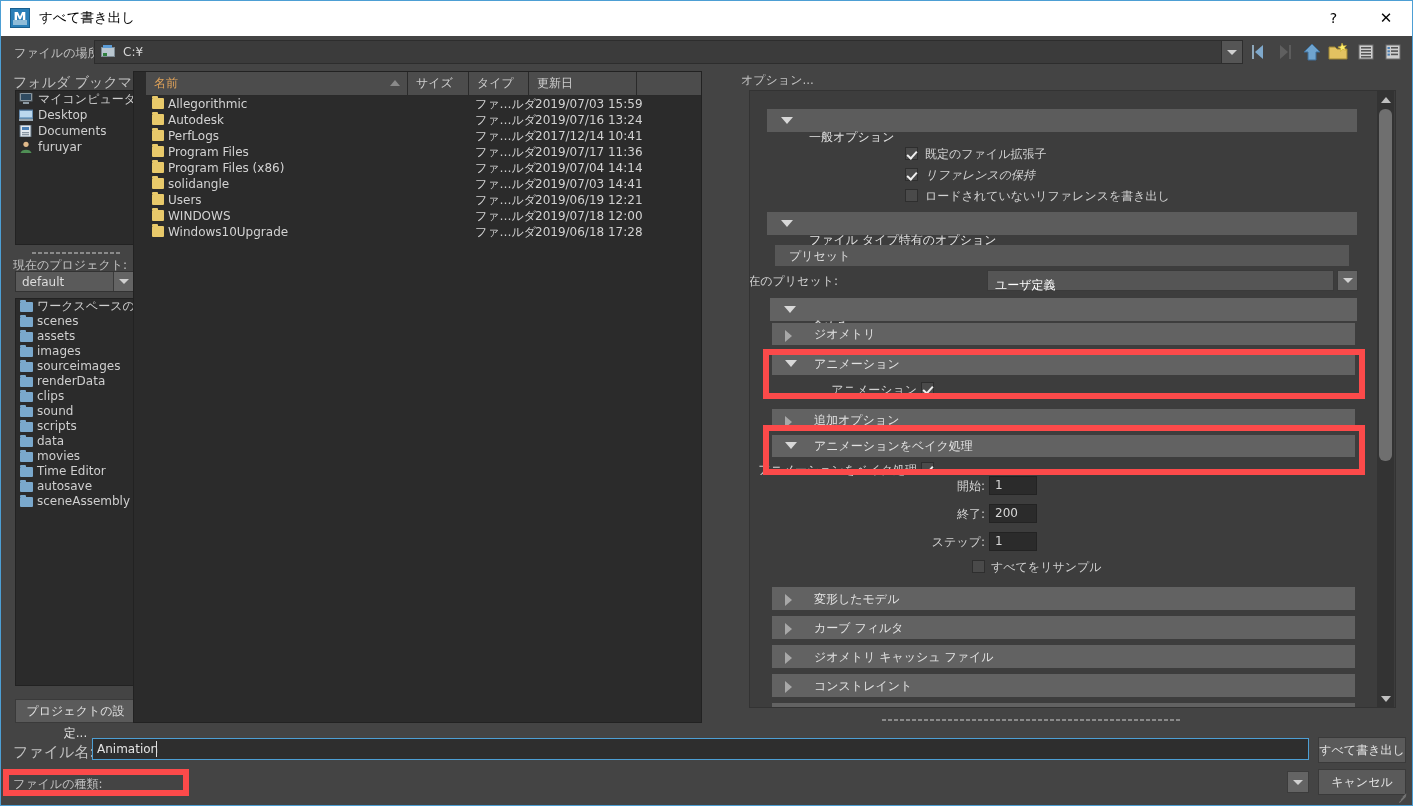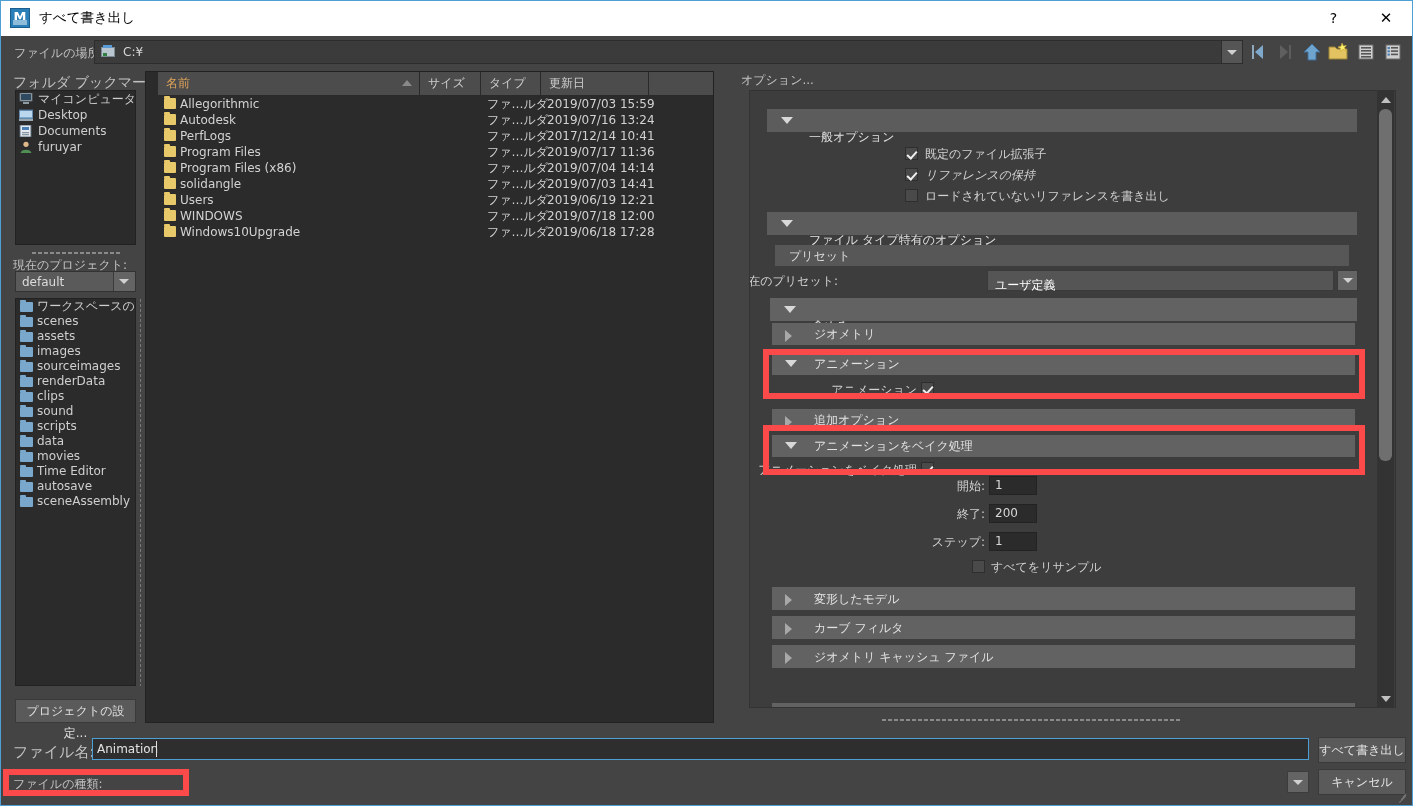--- a/index.html
+++ b/index.html
@@ -82,21 +82,21 @@
 
   .dotrail{position:absolute;left:138px;top:297px;width:3px;height:388px;
            background-image:radial-gradient(#777 40%, transparent 42%);
            background-size:3px 5px;background-repeat:repeat-y;}
 
   .btn-projset{position:absolute;left:14px;top:698px;width:121px;height:24px;background:#5a5a5a;
                border:1px solid #3a3a3a;box-sizing:border-box;text-align:center;line-height:22px;
                font-size:12px;color:#e0e0e0;cursor:default;}
 
   
-  .filepane{position:absolute;left:144px;top:70px;width:569px;height:652px;background:#2b2b2b;
+  .filepane{position:absolute;left:132px;top:70px;width:569px;height:652px;background:#2b2b2b;
             border:1px solid #222;box-sizing:border-box;overflow:hidden;padding-left:12px;}
   .fl-head{position:relative;height:23px;background:#4c4c4c;border-bottom:1px solid #2a2a2a;}
   .fh{position:absolute;top:0;height:23px;line-height:23px;font-size:12px;color:#cfcfcf;
       border-right:1px solid #2a2a2a;box-sizing:border-box;padding-left:8px;}
   .fh.sorted{color:#e0a35a;}
   .fh .sorttri{position:absolute;right:7px;top:8px;width:0;height:0;
                border-left:5px solid transparent;border-right:5px solid transparent;
                border-bottom:6px solid #8a8a8a;}
   .fh-name{left:0;width:262px;}
   .fh-size{left:262px;width:61px;}
@@ -519,20 +519,26 @@
             <div class="tri-right"></div>
           </div>
         <div class="slabel" style="top:4px;">カーブ フィルタ</div>
       </div>
       <div class="section light" style="top:554px;width:583px;left:22px;height:23px;">
         <div class="stri" style="left:13px;top:7px;">
             <div class="tri-right"></div>
           </div>
         <div class="slabel" style="top:4px;">ジオメトリ キャッシュ ファイル</div>
       </div>
+      <div class="section light" style="top:583px;width:583px;left:22px;height:23px;">
+        <div class="stri" style="left:13px;top:7px;">
+            <div class="tri-right"></div>
+          </div>
+        <div class="slabel" style="top:4px;">コンストレイント</div>
+      </div>
       <div class="section light" style="top:612px;width:583px;left:22px;height:12px;"></div>
 
     </div>
   </div>
 
   <div class="hl" style="left:762px;top:348px;width:602px;height:50px;"></div>
   <div class="hl" style="left:762px;top:424px;width:602px;height:50px;"></div>
   <div class="hl" style="left:2px;top:768px;width:186px;height:27px;"></div>
 
   <div class="vsb">

